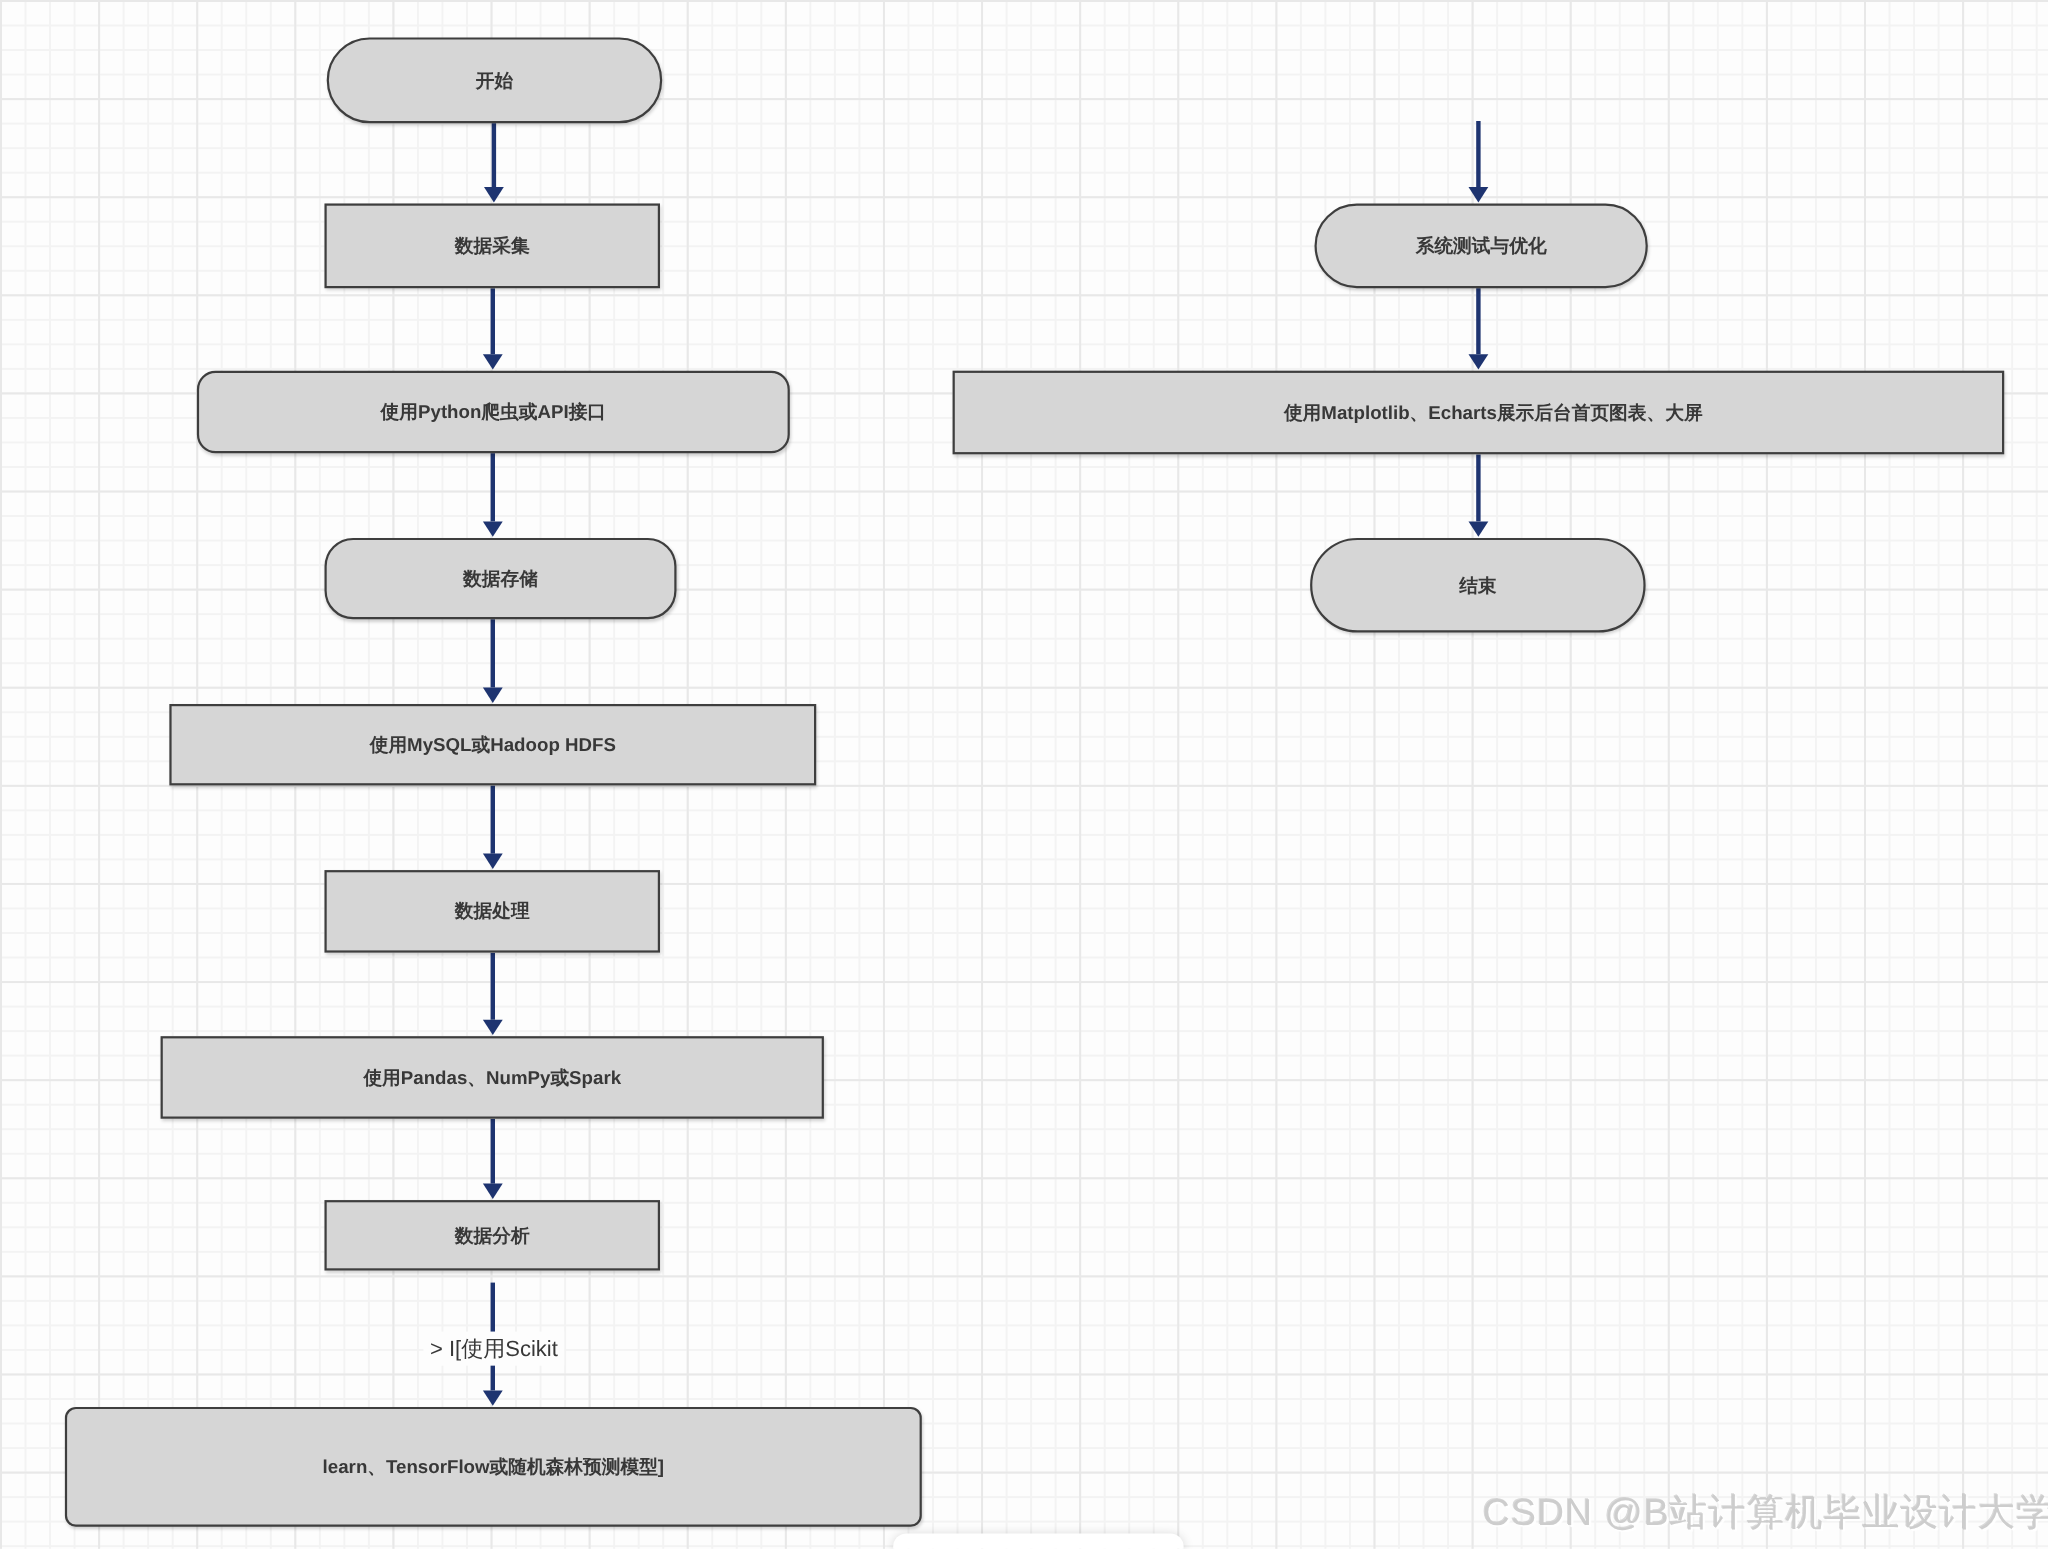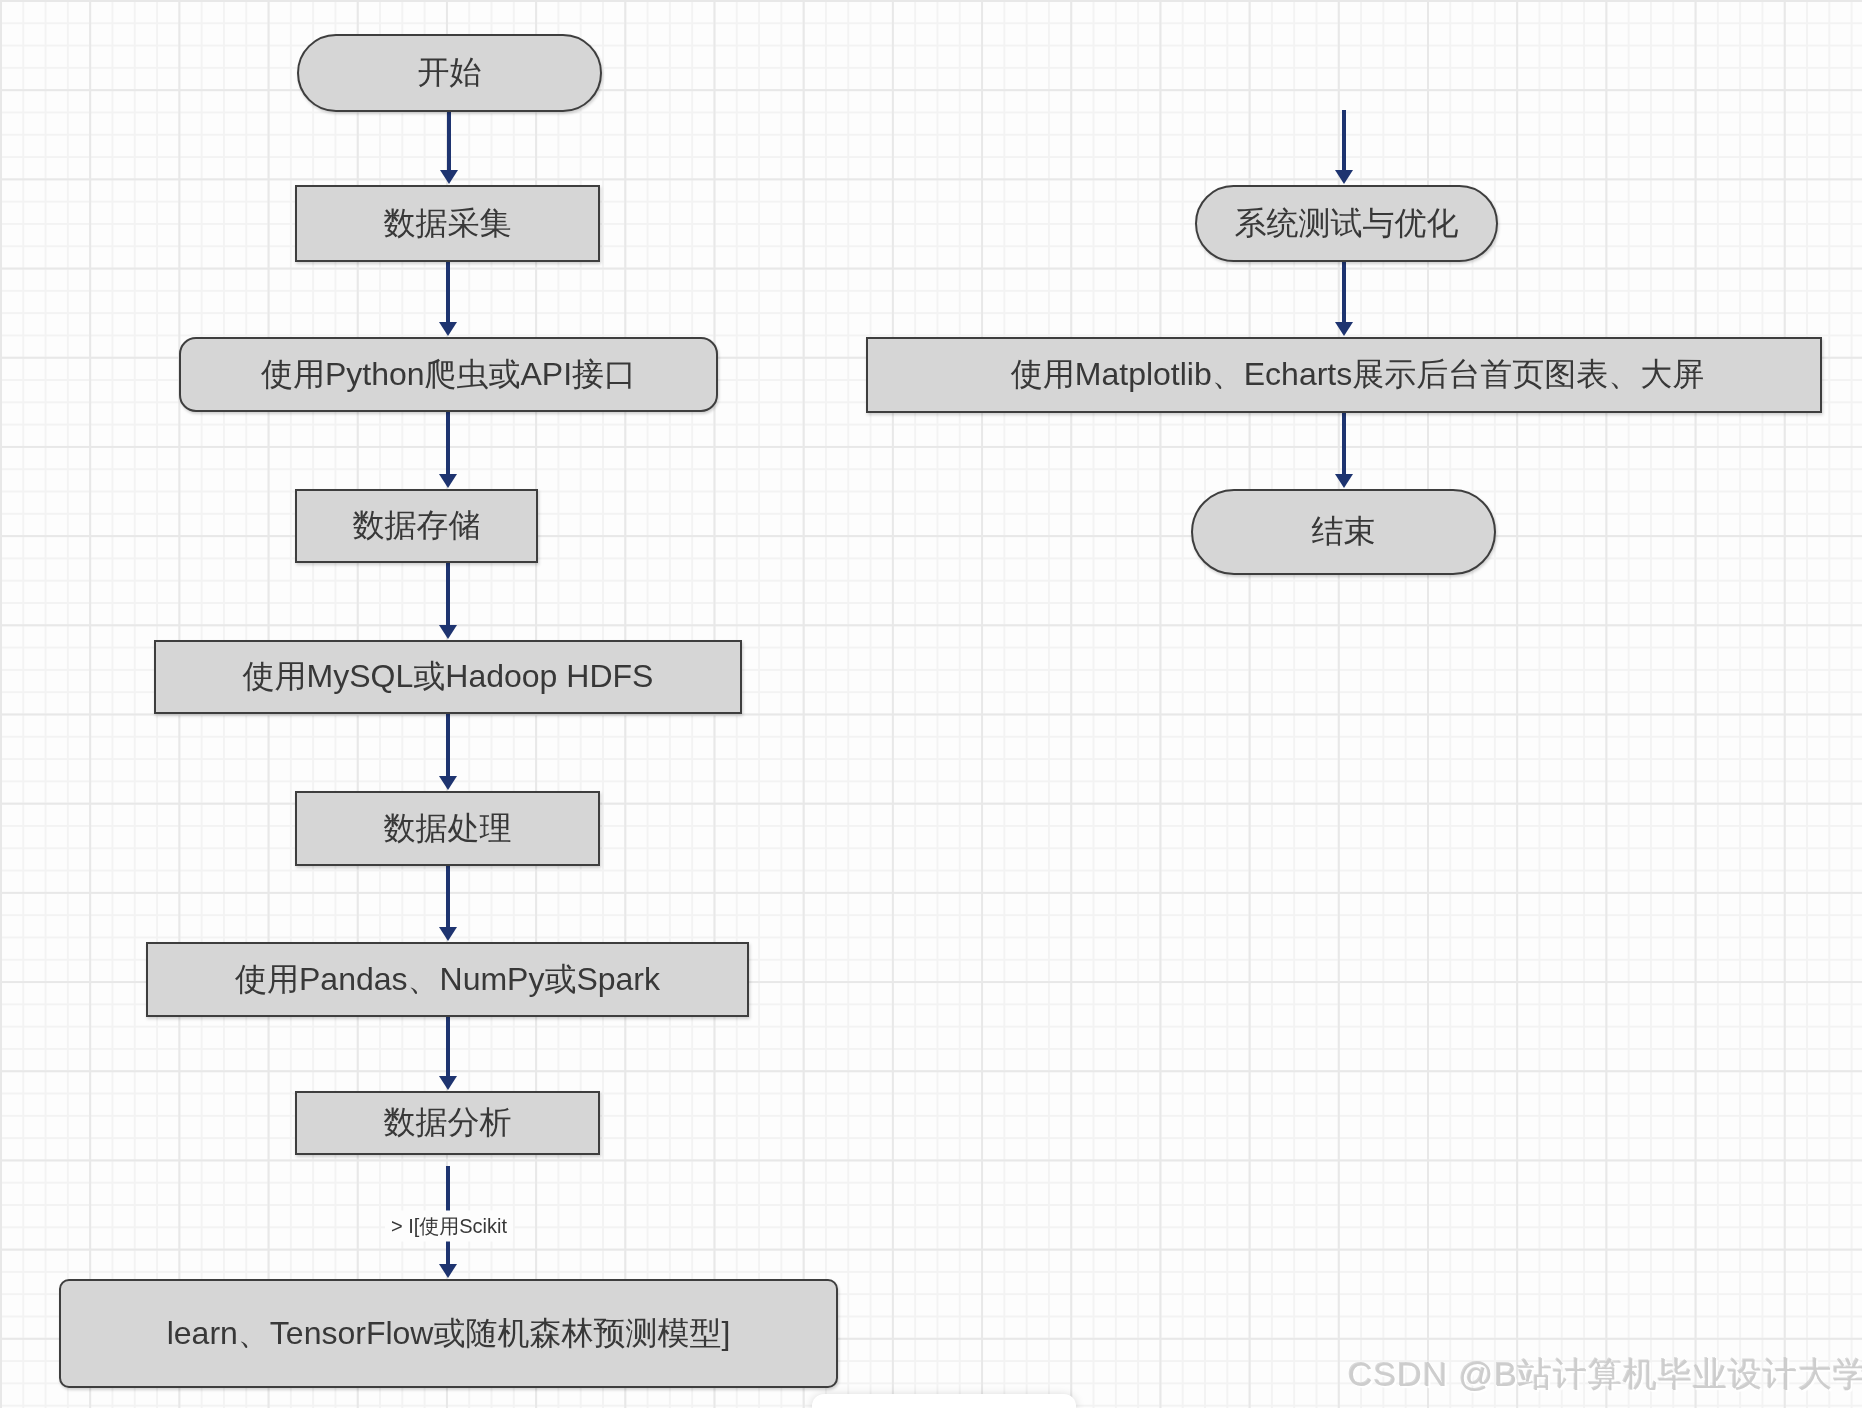--- a/index.html
+++ b/index.html
@@ -25,25 +25,26 @@
       linear-gradient(to right, var(--grid-minor) 1.5px, transparent 1.5px),
       linear-gradient(to bottom, var(--grid-minor) 1.5px, transparent 1.5px);
     background-size:89.2px 89.2px,89.2px 89.2px,22.3px 22.3px,22.3px 22.3px;
   }
   .node{
     position:absolute;
     box-sizing:border-box;
     background:var(--node-fill);
     border:2.5px solid var(--node-border);
     color:var(--node-text);
-    font-size:32px;
+    font-size:17px;
     display:flex;align-items:center;justify-content:center;
     text-align:center;
     box-shadow:1px 2px 3px rgba(0,0,0,0.18);
     white-space:nowrap;
+    font-weight:bold;
   }
   .stadium{border-radius:999px;}
   .rounded{border-radius:10px;}
   .arrow{
     position:absolute;
     width:4px;
     background:var(--arrow);
   }
   .arrow::after{
     content:"";
@@ -96,21 +97,21 @@
   <div class="arrow" style="left:446px;top:1017px;height:59px;"></div>
   <div class="arrow" style="left:446px;top:1166px;height:98px;"></div>
 
   <div class="arrow" style="left:1342px;top:110px;height:60px;"></div>
   <div class="arrow" style="left:1342px;top:262px;height:60px;"></div>
   <div class="arrow" style="left:1342px;top:413px;height:61px;"></div>
 
   <div class="node stadium" style="left:297px;top:34px;width:305px;height:78px;">开始</div>
   <div class="node" style="left:295px;top:185px;width:305px;height:77px;">数据采集</div>
   <div class="node" style="left:179px;top:337px;width:539px;height:75px;border-radius:17px;">使用Python爬虫或API接口</div>
-  <div class="node" style="left:295px;top:489px;width:243px;height:74px;">数据存储</div>
+  <div class="node" style="left:295px;top:489px;width:320px;height:74px;border-radius:26px;">数据存储</div>
   <div class="node" style="left:154px;top:640px;width:588px;height:74px;">使用MySQL或Hadoop HDFS</div>
   <div class="node" style="left:295px;top:791px;width:305px;height:75px;">数据处理</div>
   <div class="node" style="left:146px;top:942px;width:603px;height:75px;">使用Pandas、NumPy或Spark</div>
   <div class="node" style="left:295px;top:1091px;width:305px;height:64px;">数据分析</div>
   <div class="node rounded" style="left:59px;top:1279px;width:779px;height:109px;">learn、TensorFlow或随机森林预测模型]</div>
 
   <div class="node stadium" style="left:1195px;top:185px;width:303px;height:77px;">系统测试与优化</div>
   <div class="node" style="left:866px;top:337px;width:956px;height:76px;padding-left:27px;">使用Matplotlib、Echarts展示后台首页图表、大屏</div>
   <div class="node stadium" style="left:1191px;top:489px;width:305px;height:86px;">结束</div>
 

